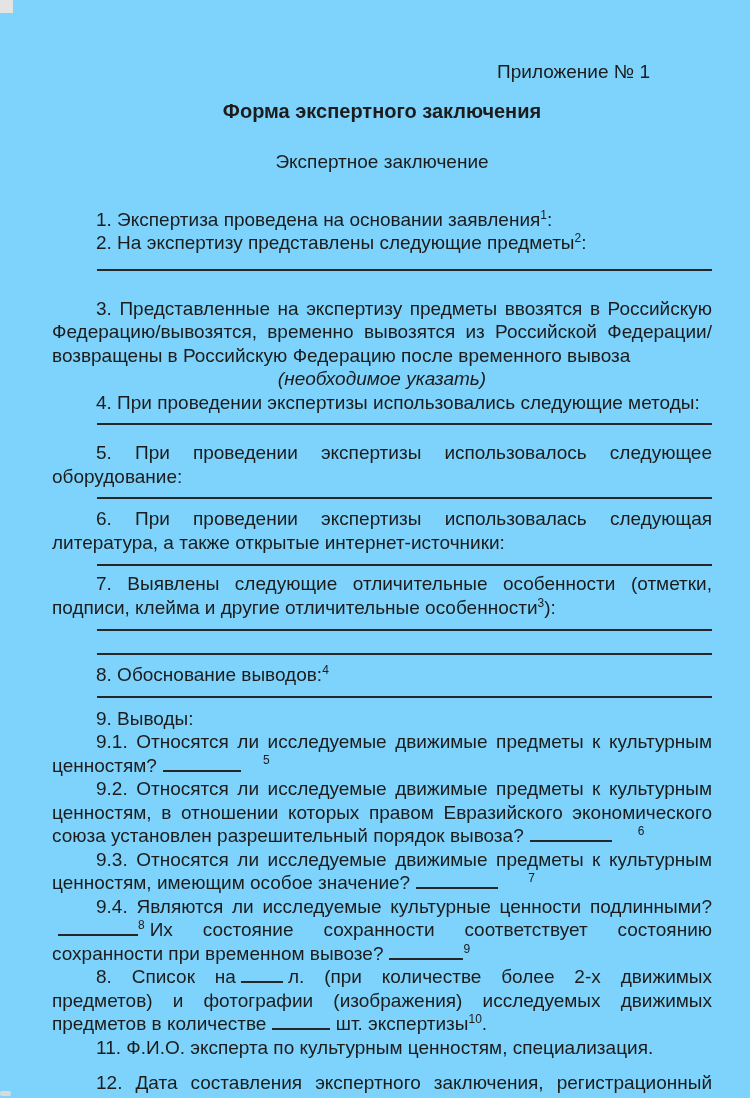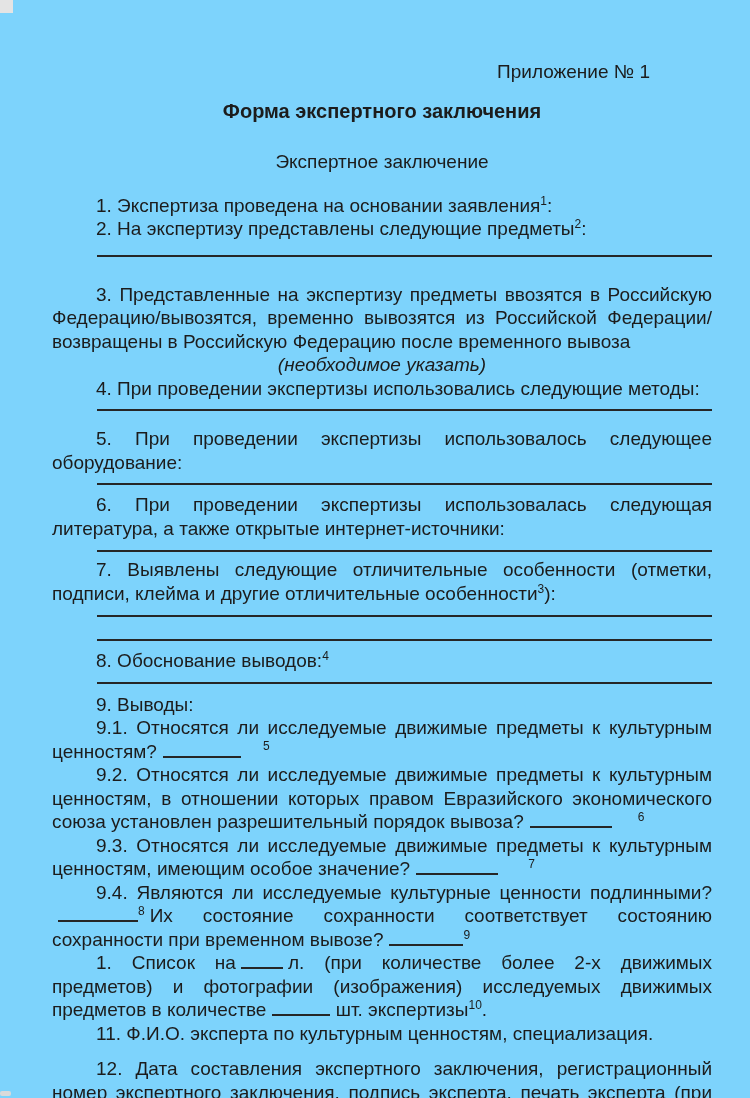--- a/index.html
+++ b/index.html
@@ -36,21 +36,21 @@
   .w20{width:20px;}
   .w78{width:78px;margin-left:6px;}
   .w82{width:82px;margin-left:6px;}
   .w80{width:80px;margin-left:6px;}
   .w74{width:74px;margin-left:6px;}
   .w42{width:42px;margin:0 5px;}
   .w58{width:58px;margin-right:6px;}
   .date-row{text-indent:0;text-align:right;}
   .date-row .b{margin:0 5px;}
   
-  .mt-s1{margin-top:20px;}
+  .mt-s1{margin-top:34px;}
   .mt-s3{margin-top:26px;}
   .mt-s5{margin-top:16px;}
   .mt-s6{margin-top:8px;}
   .mt-s7{margin-top:6px;}
   .mt-s8{margin-top:8px;}
   .mt-s9{margin-top:9px;}
   .mt-s12{margin-top:12px;}
   
   .corner-mark{position:absolute;left:0;top:0;width:13px;height:13px;background:#e4e4e4;}
   .bottom-mark{position:absolute;left:0;top:1091px;width:11px;height:5px;background:#dadada;border-radius:2px;}
@@ -99,20 +99,20 @@
     <p class="mt-s9">9. Выводы:</p>
 
     <p><span>9.1. Относятся ли исследуемые движимые предметы к культурным ценностям?</span><span class="b w78"></span><sup class="gap-l5">5</sup></p>
 
     <p><span>9.2. Относятся ли исследуемые движимые предметы к культурным ценностям, в отношении которых правом Евразийского экономического союза установлен разрешительный порядок вывоза?</span><span class="b w82"></span><sup class="gap-l6">6</sup></p>
 
     <p><span>9.3. Относятся ли исследуемые движимые предметы к культурным ценностям, имеющим особое значение?</span><span class="b w82"></span><sup class="gap-l7">7</sup></p>
 
     <p><span>9.4. Являются ли исследуемые культурные ценности подлинными?</span> <span class="b w80"></span><sup class="gap-r">8</sup><span>Их состояние сохранности соответствует состоянию сохранности при временном вывозе?</span><span class="b w74"></span><sup>9</sup></p>
 
-    <p><span>1. Список на</span><span class="b w42"></span><span>л. (при количестве более 2-х движимых предметов) и фотографии (изображения) исследуемых движимых предметов в количестве</span> <span class="b w58"></span><span>шт. экспертизы</span><sup>10</sup><span>.</span></p>
+    <p><span>8. Список на</span><span class="b w42"></span><span>л. (при количестве более 2-х движимых предметов) и фотографии (изображения) исследуемых движимых предметов в количестве</span> <span class="b w58"></span><span>шт. экспертизы</span><sup>10</sup><span>.</span></p>
 
     <p>11. Ф.И.О. эксперта по культурным ценностям, специализация.</p>
 
     <p class="mt-s12"><span>12. Дата составления экспертного заключения, регистрационный номер экспертного заключения, подпись эксперта, печать эксперта (при наличии)</span></p>
 
   </div>
 </div>
 
 </body></html>

